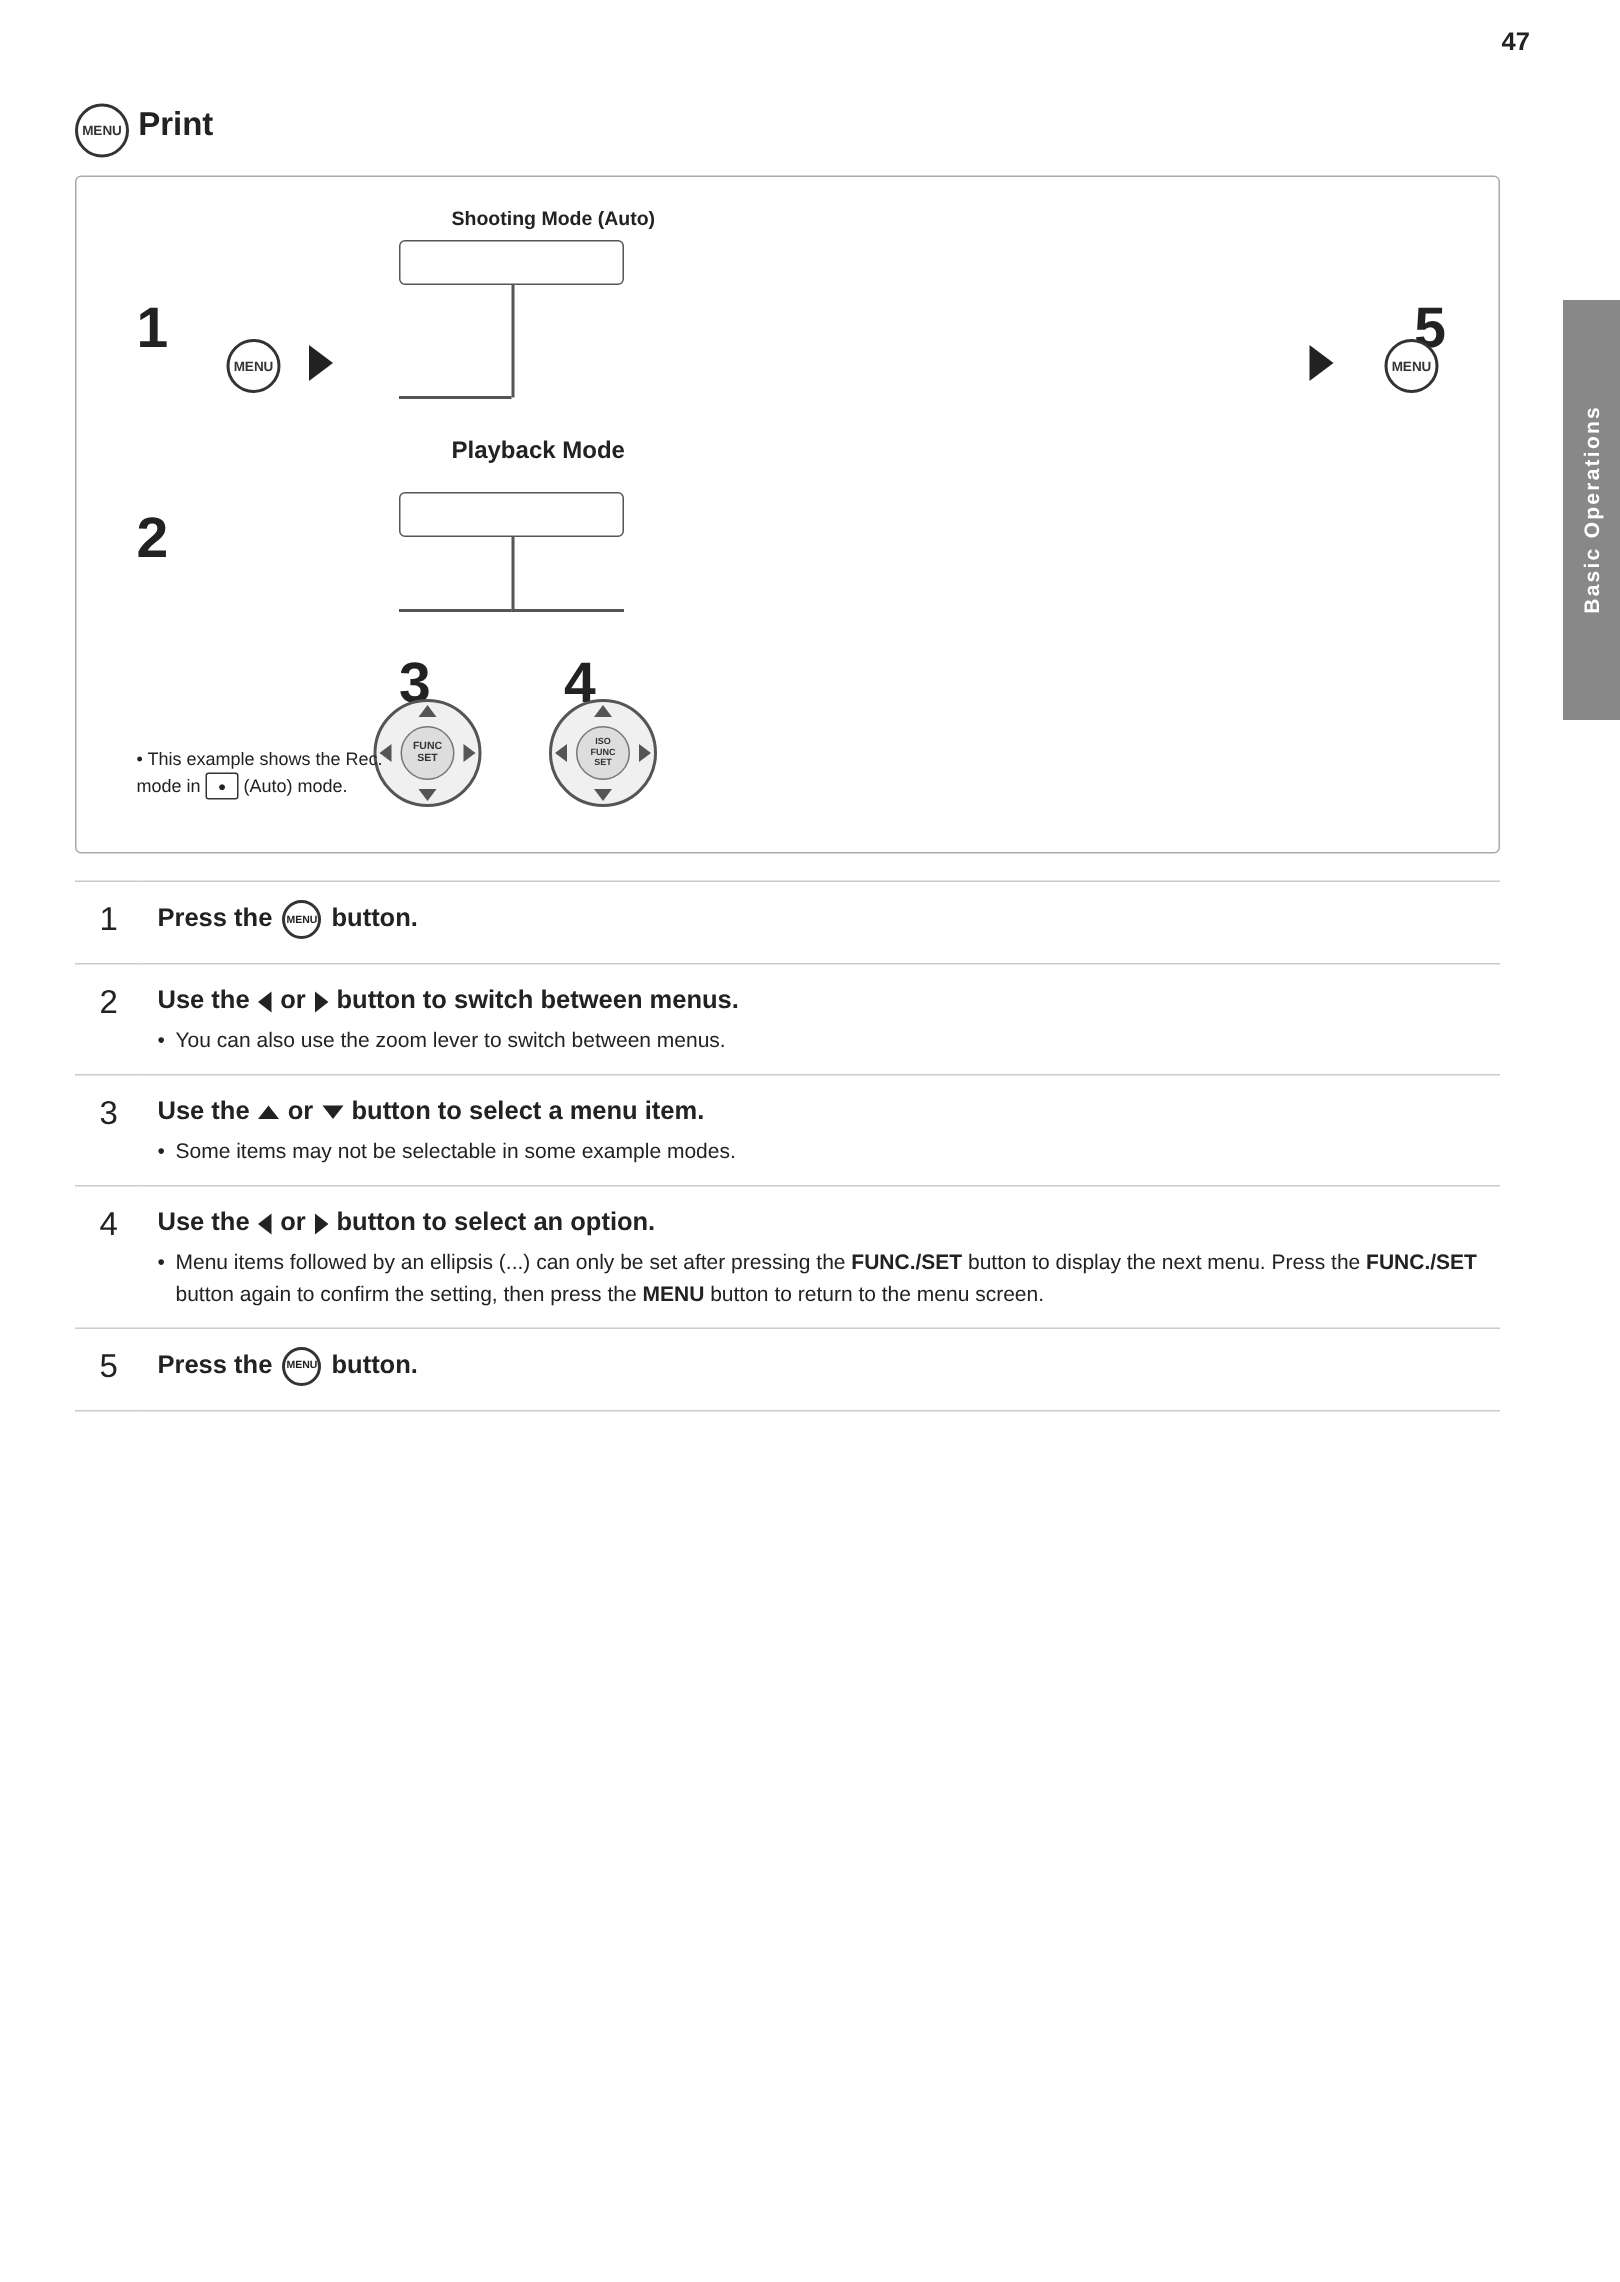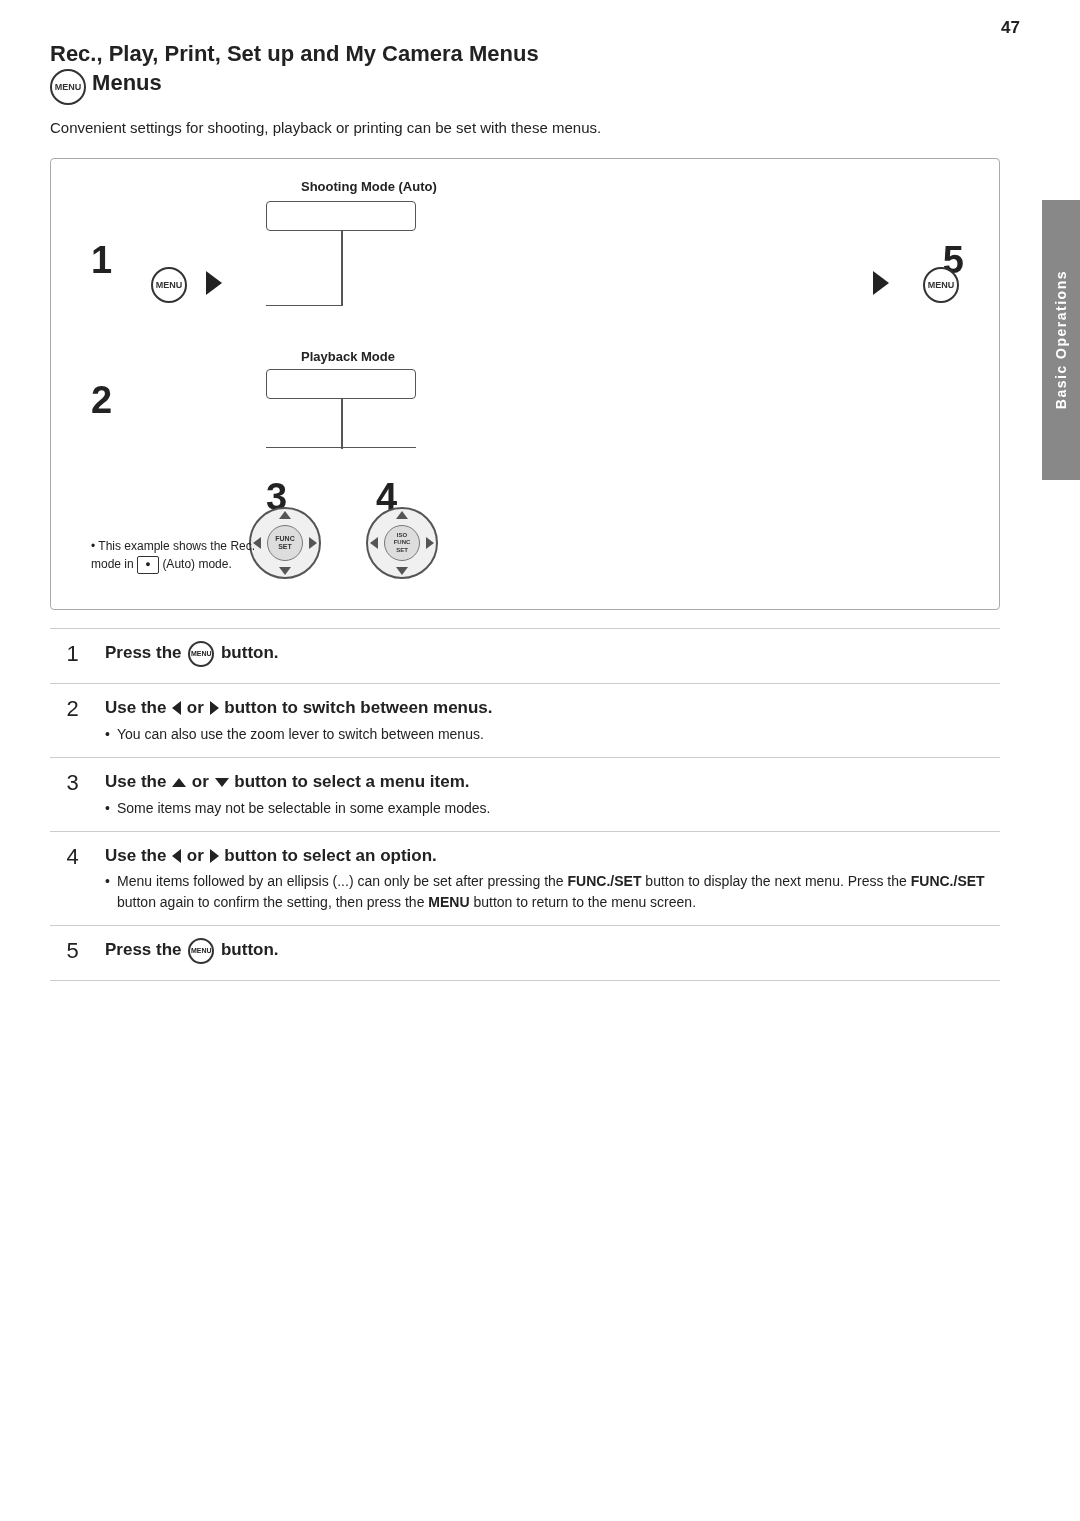--- a/index.html
+++ b/index.html
@@ -169,23 +169,23 @@
     }
     .step5-icon {
       position: absolute;
       top: 88px;
       right: 15px;
     }
 
     
     .play-label {
       position: absolute;
-      top: 170px;
+      top: 154px;
       left: 230px;
-      font-size: 13px;
+      font-size: 16px;
       font-weight: bold;
     }
     .play-box {
       position: absolute;
       top: 190px;
       left: 195px;
       width: 150px;
       height: 30px;
       border: 1.5px solid #555;
       border-radius: 4px;
@@ -453,25 +453,24 @@
 
 <div class="page-number">47</div>
 
 <div class="sidebar-tab">
   <span>Basic Operations</span>
 </div>
 
 <div class="content">
 
   <div class="page-title">
-    <span>Rec., Play, Print, Set up and My Camera Menus</span><br>
-    <span class="menu-circle">MENU</span><span> Menus</span>
+    <br>
+    <span class="menu-circle">MENU</span><span> Print</span>
   </div>
 
-  <div class="intro-text">Convenient settings for shooting, playback or printing can be set with these menus.</div>
 
   <div class="diagram-box">
     <div class="diagram-inner">
 
       <div class="shoot-label">Shooting Mode (Auto)</div>
       <div class="shoot-box"></div>
       <div class="shoot-line"></div>
       <div class="shoot-line-h"></div>
 
       <div class="step1-num">1</div>

